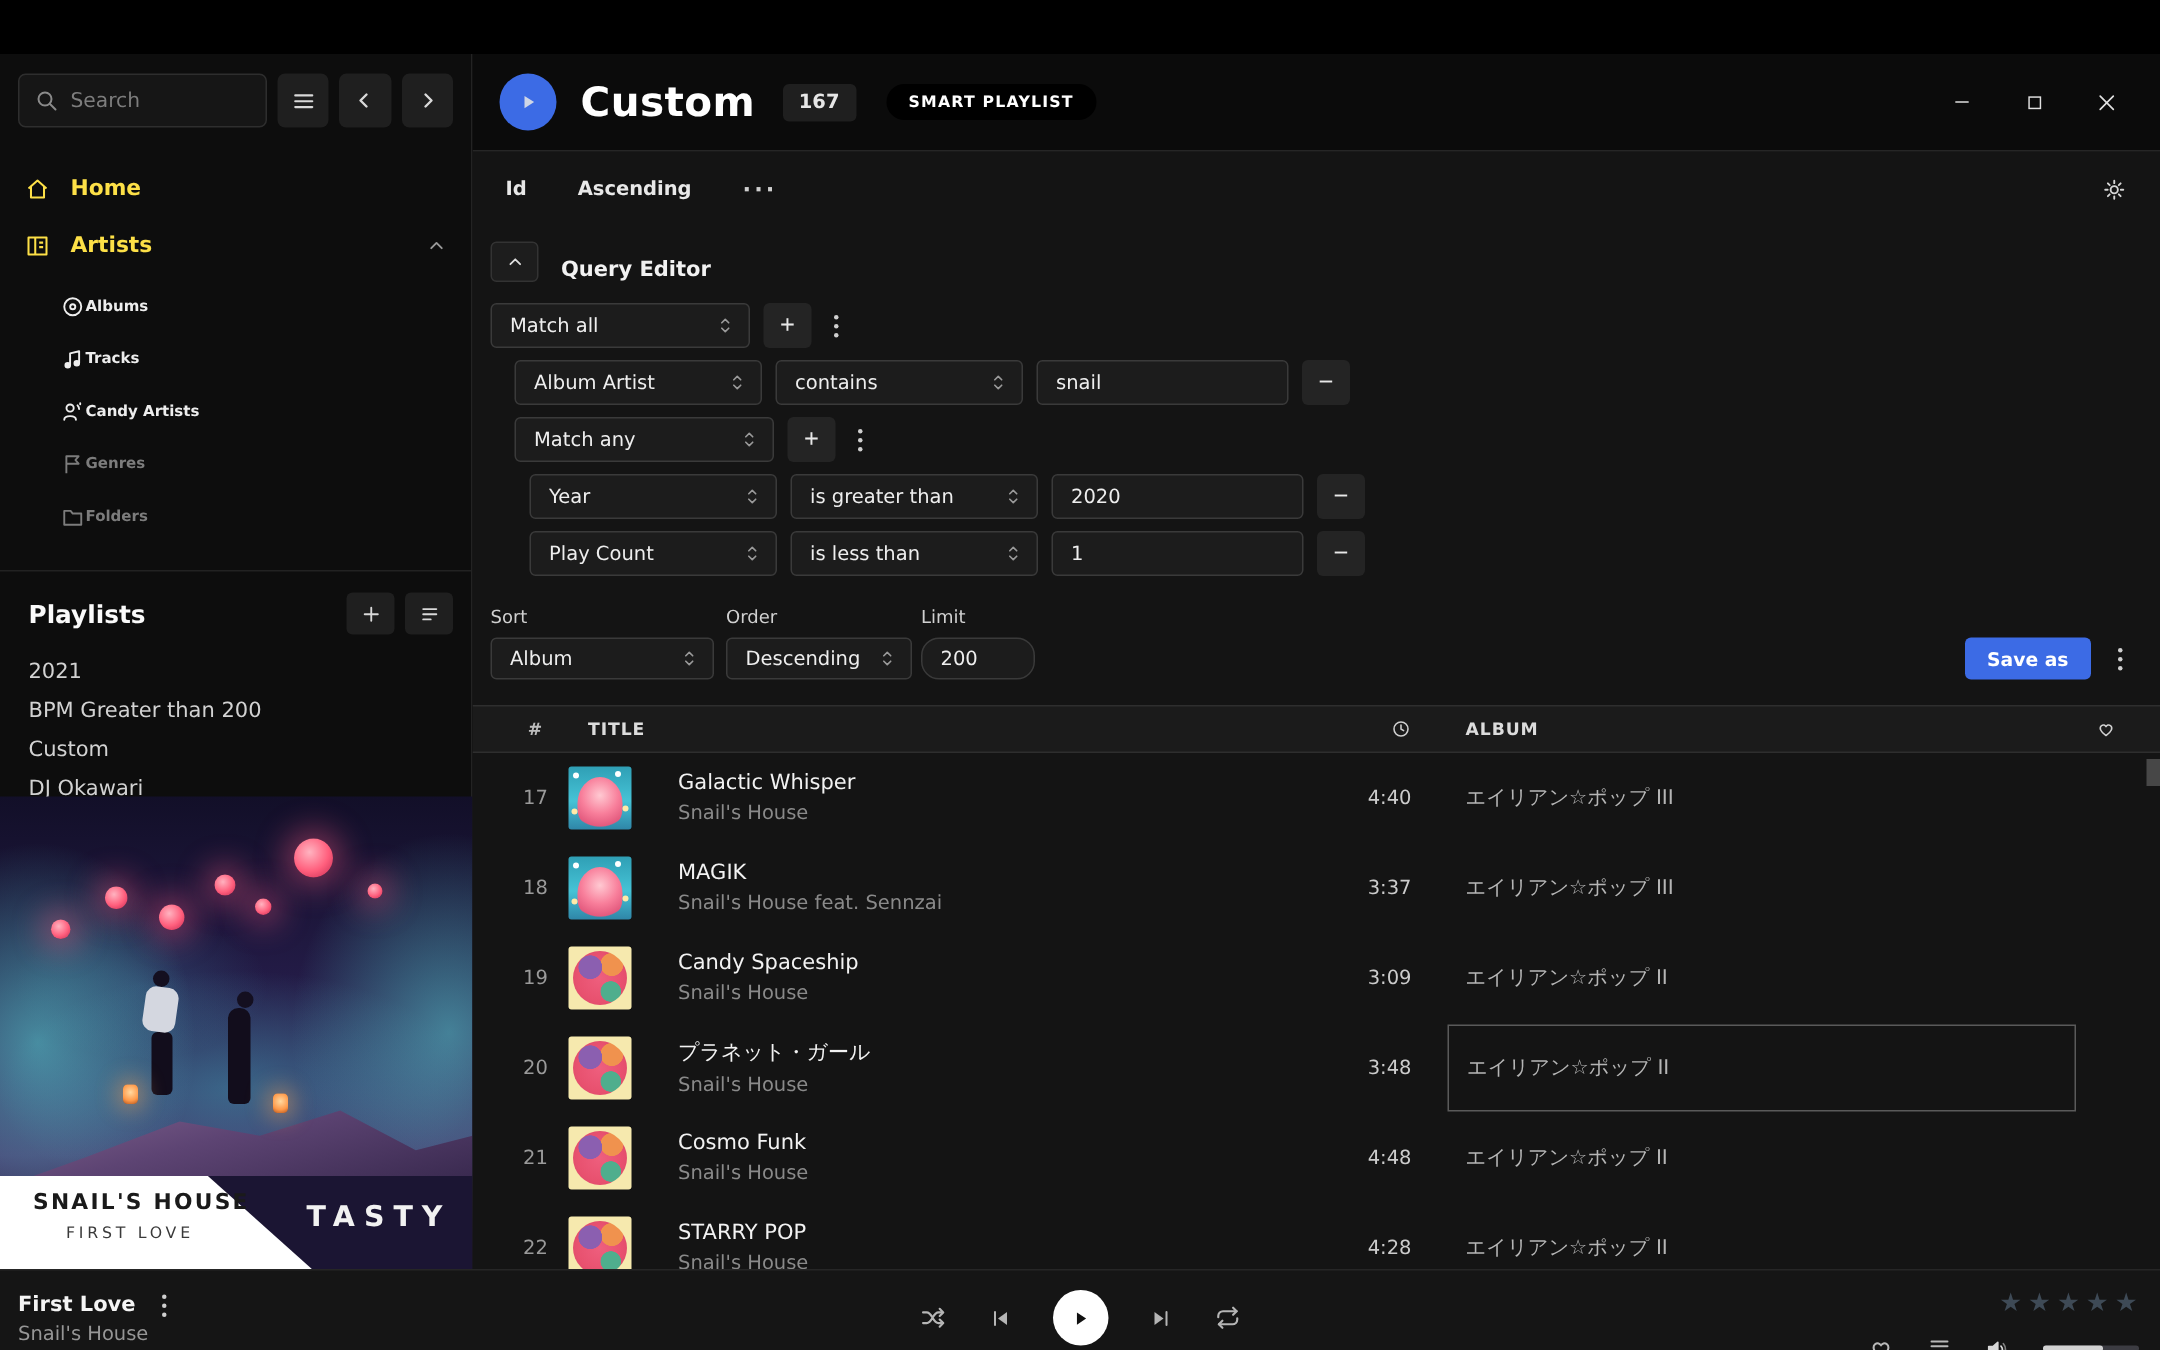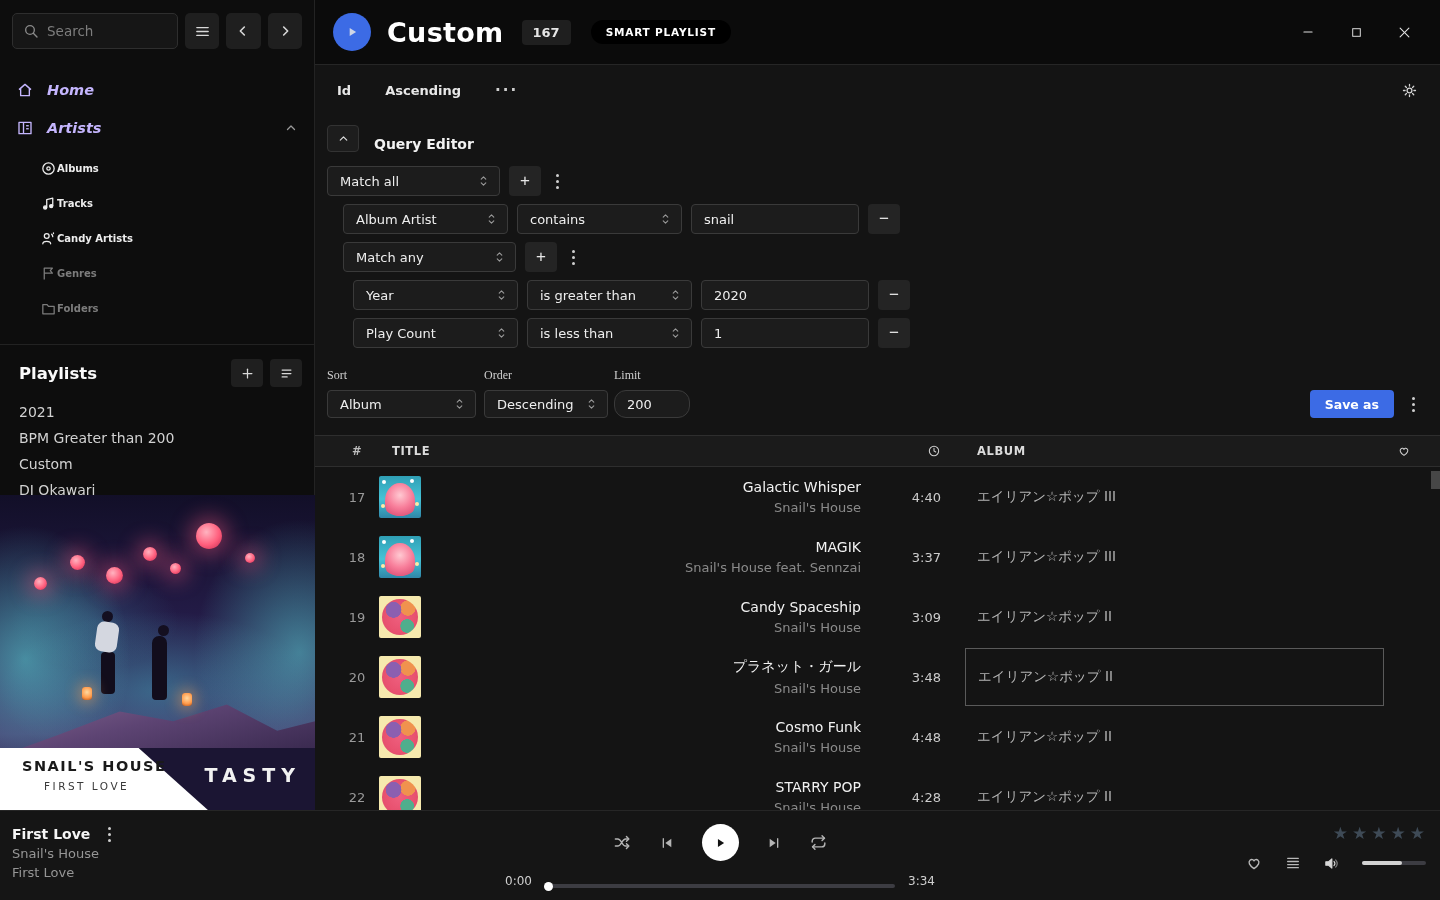--- a/index.html
+++ b/index.html
@@ -2,36 +2,36 @@
 <html><head>
 <meta charset="utf-8">
 <style>
   * { box-sizing: border-box; margin: 0; padding: 0; }
   html,body { width:1440px; height:900px; }
   body {
     font-family:"DejaVu Sans","Liberation Sans",sans-serif;
     background:#000; color:#e8e8e8; overflow:hidden;
     -webkit-font-smoothing:antialiased;
   }
-  .app { position:relative; width:1440px; height:644px; background:#141414; }
+  .app { position:relative; width:1440px; height:644px; background:#141414;margin-top:36px; }
 
   
   .sidebar { position:absolute; left:0; top:0; width:315px; height:810px;
              background:#0d0d0d; border-right:1px solid #232323; }
   .sb-top { display:flex; gap:7px; padding:13px 12px 0 12px; align-items:center; }
   .search-box { flex:0 0 166px; height:36px; background:#161616; border:1px solid #2e2e2e;
                 border-radius:5px; display:flex; align-items:center; padding:0 10px; gap:8px; color:#8a8a8a; }
   .search-box input { background:transparent; border:none; outline:none; color:#cfcfcf;
                       font-size:13.5px; width:100%; font-family:inherit; }
   .search-box input::placeholder { color:#7d7d7d; }
   .sb-btn { width:36px; height:36px; background:#1f1f1f; border:none; border-radius:5px;
             color:#d9d9d9; display:flex; align-items:center; justify-content:center; cursor:pointer; }
   .sb-nav { margin-top:22px; }
   .nav-item { display:flex; align-items:center; gap:13px; padding:10px 16px; font-size:14.5px;
-              font-weight:bold; color:#c4b5fd; cursor:pointer;font-style:italic; }
+              font-weight:bold; color:#fde047; cursor:pointer; }
   .nav-item .spacer { flex:1; }
   .sub-items { padding:4px 0 10px 0; }
   .sub-item { display:flex; align-items:center; padding:9px 16px 9px 40px;
               font-size:10px; font-weight:bold; color:#ededed; cursor:pointer; }
   .sub-item.dim { color:#7c7c7c; }
   .playlists { border-top:1px solid #222; margin-top:8px; padding:14px 12px 0 12px; }
   .pl-head { display:flex; align-items:center; }
   .pl-title { font-size:16.5px; font-weight:bold; color:#fafafa; flex:1; padding-left:7px; }
   .pl-btn { width:32px; height:28px; background:#1f1f1f; border:none; border-radius:4px;
             color:#d9d9d9; display:flex; align-items:center; justify-content:center; margin-left:7px; cursor:pointer; }
@@ -109,21 +109,21 @@
   .q-input { height:30px; background:#1c1c1c; border:1px solid #3a3a3a; border-radius:4px;
              color:#eee; font-size:13px; padding:0 12px; font-family:inherit; outline:none; }
   .q-input.w-val { width:168px; }
   .sq-btn { width:32px; height:30px; background:#242424; border:none; border-radius:4px; color:#e8e8e8;
             font-size:17px; display:flex; align-items:center; justify-content:center; cursor:pointer; }
   .kebab { width:14px; height:30px; background:none; border:none; display:flex; flex-direction:column;
            gap:3px; align-items:center; justify-content:center; cursor:pointer; }
   .kebab i { width:3px; height:3px; border-radius:50%; background:#cfcfcf; }
 
   .sort-row-labels { display:flex; padding:20px 20px 0 12px; }
-  .srt-lbl { font-size:12px; color:#d0d0d0;font-family:Liberation Serif, serif; }
+  .srt-lbl { font-size:12px; color:#d0d0d0; }
   .srt-lbl.l1 { width:157px; } .srt-lbl.l2 { width:130px; }
   .sort-row { display:flex; align-items:center; padding:6px 20px 0 12px; }
   .sel.w-sort { width:149px; height:28px; margin-right:8px; }
   .sel.w-order { width:124px; height:28px; margin-right:6px; }
   .q-input.w-limit { width:76px; height:28px;border-radius:12px; }
   .save-btn { margin-left:auto; height:28px; padding:0 15px; background:#3c6be5; color:#fff; border:none;
               border-radius:4px; font-size:12.5px; font-weight:bold; font-family:inherit; cursor:pointer; }
   .sort-kebab { margin-left:12px; }
 
   
@@ -144,21 +144,21 @@
   .thumb.a3::before { content:""; position:absolute; left:6px; top:7px; width:30px; height:35px; border-radius:50% 50% 40% 40%;
                       background:radial-gradient(circle at 50% 35%, #ffc9d2 0%, #f87f9b 45%, #e35a7e 75%, transparent 78%); }
   .thumb.a3::after { content:""; position:absolute; left:3px; top:4px; width:4px; height:4px; background:#fff; border-radius:50%;
                      box-shadow:28px -1px 0 #fff, 33px 22px 0 #ffe9a8, -1px 24px 0 #ffe9a8; }
   .thumb.a2 { background:#f6e9ae; }
   .thumb.a2::before { content:""; position:absolute; left:3px; top:3px; width:36px; height:36px; border-radius:50%;
                       background:radial-gradient(circle at 32% 30%, #8b5fb0 0%, #8b5fb0 22%, transparent 23%),
                                  radial-gradient(circle at 72% 25%, #f0924e 0%, #f0924e 20%, transparent 21%),
                                  radial-gradient(circle at 70% 75%, #4fae8d 0%, #4fae8d 18%, transparent 19%),
                                  radial-gradient(circle at 50% 50%, #ee5f7e 0%, #e8516f 60%, #d8456b 100%); }
-  .c-title-wrap { padding-left:11px; overflow:hidden;text-align:right; }
+  .c-title-wrap { padding-left:11px; overflow:hidden; }
   .c-title { font-size:14px; font-weight:500; color:#f2f2f2; white-space:nowrap; }
   .c-artist { font-size:13px; color:#8a8a8a; margin-top:5px; white-space:nowrap; }
   .c-dur { justify-self:end; font-size:13px; color:#cccccc; }
   .c-album { align-self:stretch; display:flex; align-items:center; padding-left:12px;
              font-size:13.5px; color:#b5b5b5; }
   .c-album.focused { border:1px solid #5a5a5a; margin:1px 0; }
   .scroll-thumb { position:absolute; right:0; top:36px; width:9px; height:18px; background:#474747; }
 
   
   .playerbar { position:absolute; left:0; top:810px; width:1440px; height:90px; background:#151515;

